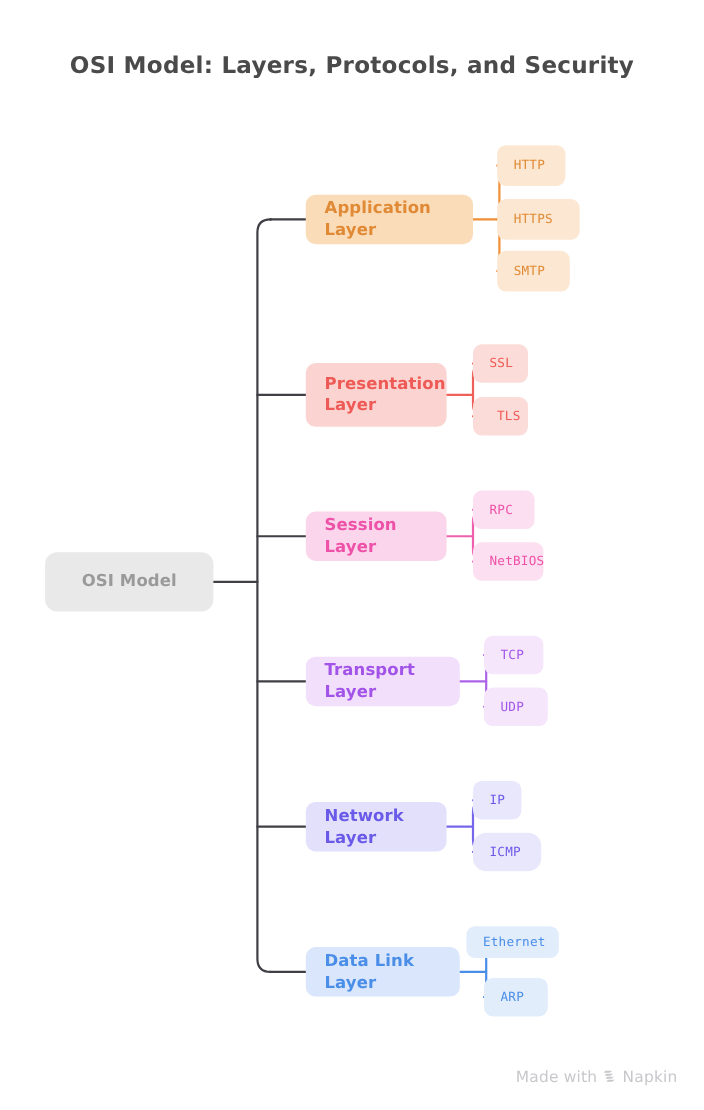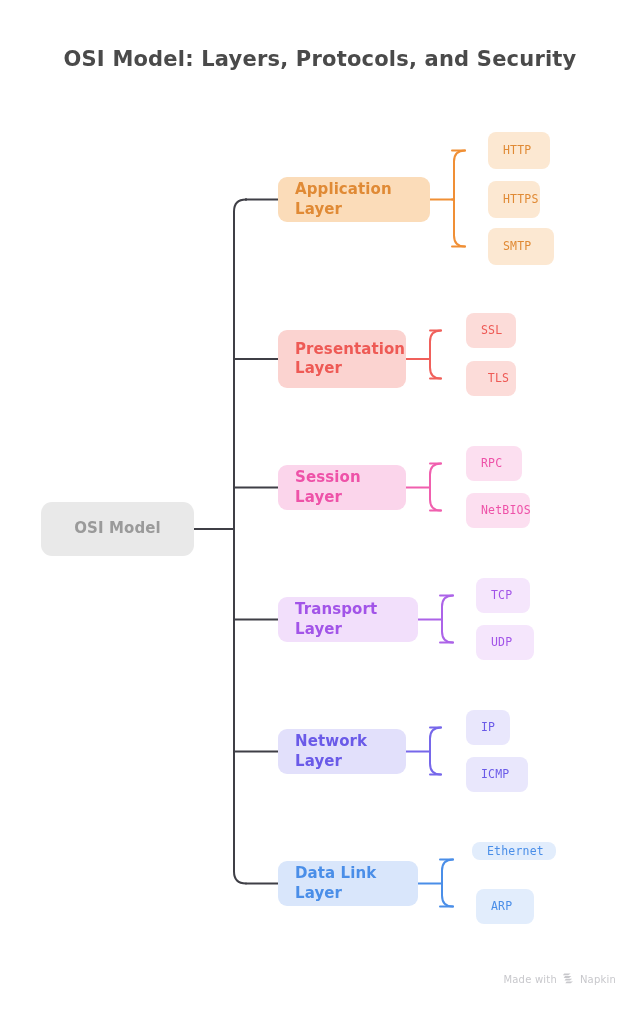--- a/index.html
+++ b/index.html
@@ -58,31 +58,30 @@
   .node.layer {
     padding-left: 17px;
   }
   .node.leaf {
     font-weight: normal;
     font-family: "DejaVu Sans Mono", monospace;
     font-size: 11.5px;
     letter-spacing: 0.2px;
     padding-left: 15px;
     border-radius: 8px;
-    margin-left: 36px;
   }
   #footer {
     position: absolute;
     right: 24px;
     top: 972px;
     display: flex;
-    align-items: flex-end;
+    align-items: flex-start;
     gap: 5px;
     font-family: "DejaVu Sans", sans-serif;
-    font-size: 10px;
+    font-size: 14px;
     color: #c8c8cc;
     letter-spacing: 0.2px;
   }
   #footer .mark {
     display: inline-flex;
     align-items: center;
   }
 </style>
 </head>
 <body>
@@ -132,21 +131,21 @@
   <div id="nodes">
       <div class="node root" style="left: 41px; top: 502px; width: 153px; height: 54px; background: rgb(233, 233, 233); color: rgb(154, 154, 154);">
         <span>OSI Model</span>
       </div>
       <div class="node layer" style="left: 278px; top: 177px; width: 152px; height: 45px; background: rgb(251, 220, 185); color: rgb(224, 138, 53);">
         <span>Application Layer</span>
       </div>
       <div class="node leaf" style="left: 452px; top: 132px; width: 62px; height: 37px; background: rgb(252, 232, 210); color: rgb(224, 138, 53);">
         <span>HTTP</span>
       </div>
-      <div class="node leaf" style="left: 452px; top: 181px; width: 52px; height: 37px; background: rgb(252, 232, 210); color: rgb(224, 138, 53);">
+      <div class="node leaf" style="left: 452px; top: 181px; width: 75px; height: 37px; background: rgb(252, 232, 210); color: rgb(224, 138, 53);">
         <span>HTTPS</span>
       </div>
       <div class="node leaf" style="left: 452px; top: 228px; width: 66px; height: 37px; background: rgb(252, 232, 210); color: rgb(224, 138, 53);">
         <span>SMTP</span>
       </div>
       <div class="node layer" style="left: 278px; top: 330px; width: 128px; height: 58px; background: rgb(251, 211, 208); color: rgb(238, 90, 85);">
         <span>Presentation Layer</span>
       </div>
       <div class="node leaf" style="left: 430px; top: 313px; width: 50px; height: 35px; background: rgb(252, 220, 217); color: rgb(238, 90, 85);">
         <span>SSL</span>
@@ -171,27 +170,27 @@
       </div>
       <div class="node leaf" style="left: 440px; top: 625px; width: 58px; height: 35px; background: rgb(245, 230, 252); color: rgb(162, 84, 232);">
         <span>UDP</span>
       </div>
       <div class="node layer" style="left: 278px; top: 729px; width: 128px; height: 45px; background: rgb(226, 224, 251); color: rgb(106, 90, 232);">
         <span>Network Layer</span>
       </div>
       <div class="node leaf" style="left: 430px; top: 710px; width: 44px; height: 35px; background: rgb(233, 231, 252); color: rgb(106, 90, 232);">
         <span>IP</span>
       </div>
-      <div class="node leaf" style="left: 430px; top: 757px; width: 62px; height: 35px; background: rgb(233, 231, 252); color: rgb(106, 90, 232);">
+      <div class="node leaf" style="left: 430px; top: 757px; width: 62px; height: 35px; background: rgb(233, 231, 252); color: rgb(106, 90, 232); border-radius: 12px;">
         <span>ICMP</span>
       </div>
       <div class="node layer" style="left: 278px; top: 861px; width: 140px; height: 45px; background: rgb(217, 230, 251); color: rgb(74, 142, 232);">
         <span>Data Link Layer</span>
       </div>
-      <div class="node leaf" style="left: 436px; top: 842px; width: 84px; height: 18px; background: rgb(226, 237, 252); color: rgb(74, 142, 232);">
+      <div class="node leaf" style="left: 424px; top: 842px; width: 84px; height: 29px; background: rgb(226, 237, 252); color: rgb(74, 142, 232);">
         <span>Ethernet</span>
       </div>
       <div class="node leaf" style="left: 440px; top: 889px; width: 58px; height: 35px; background: rgb(226, 237, 252); color: rgb(74, 142, 232);">
         <span>ARP</span>
       </div>
     </div>
 
   <div id="footer">
     <span>Made with</span>
     <span class="mark">

